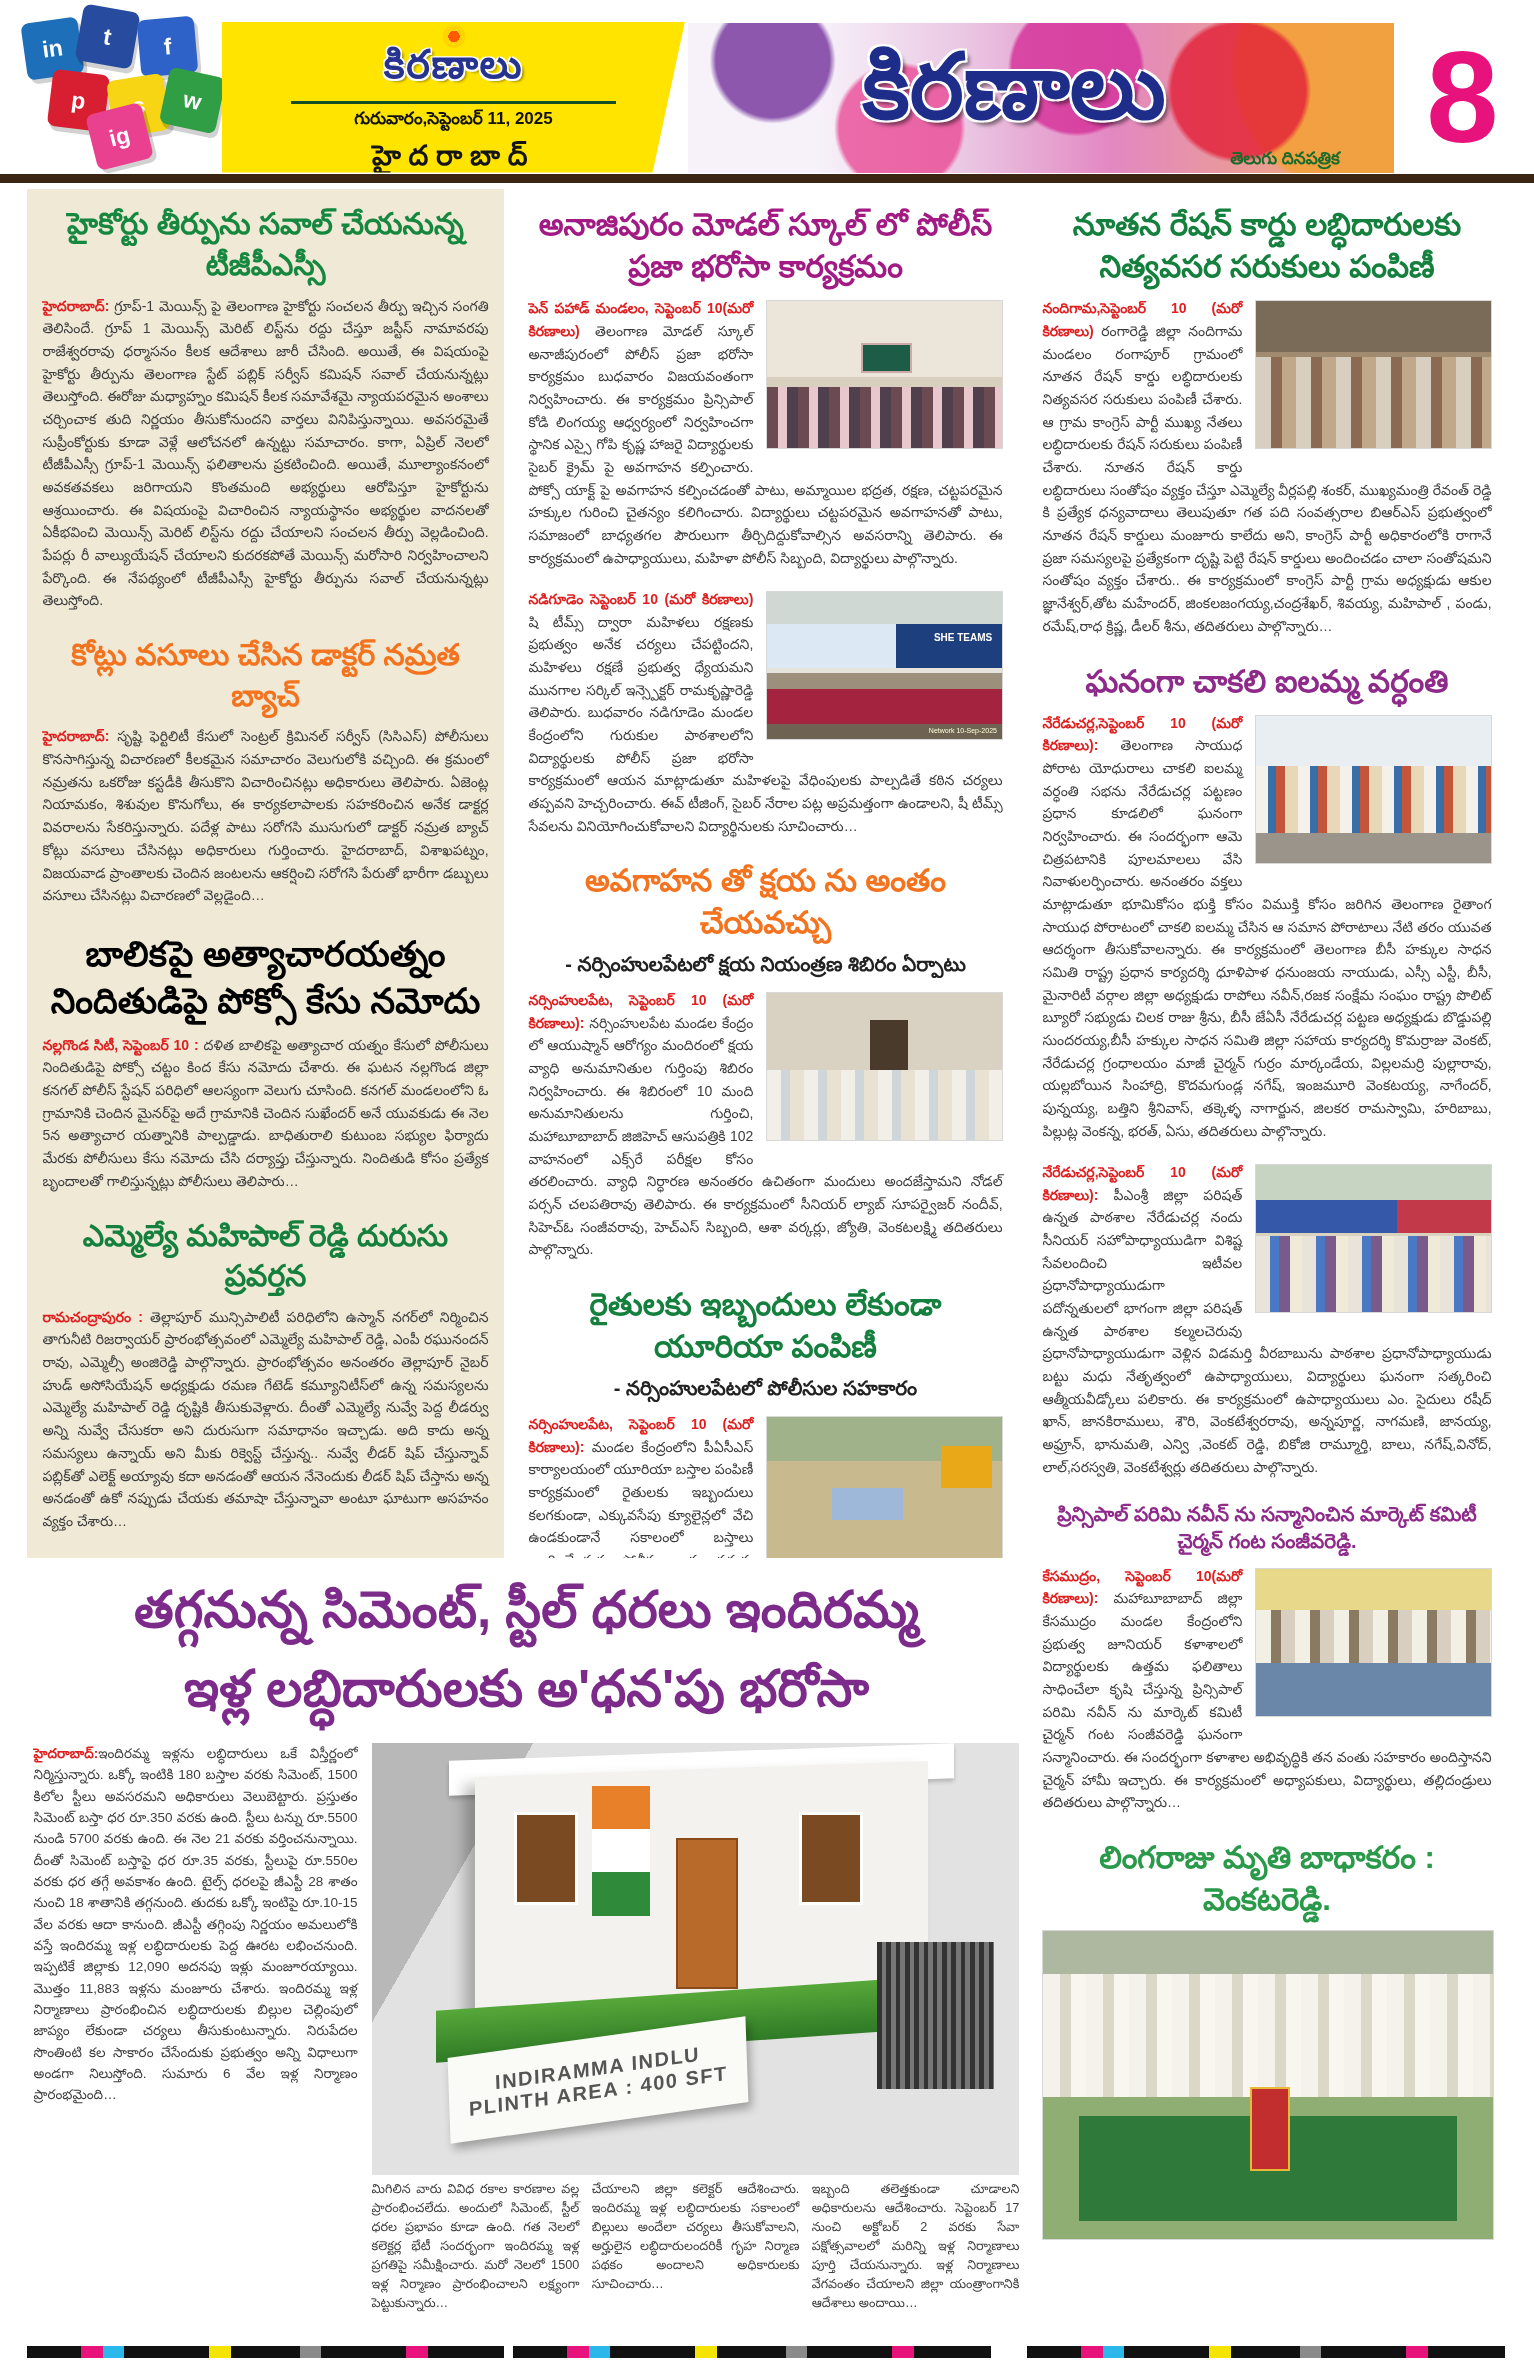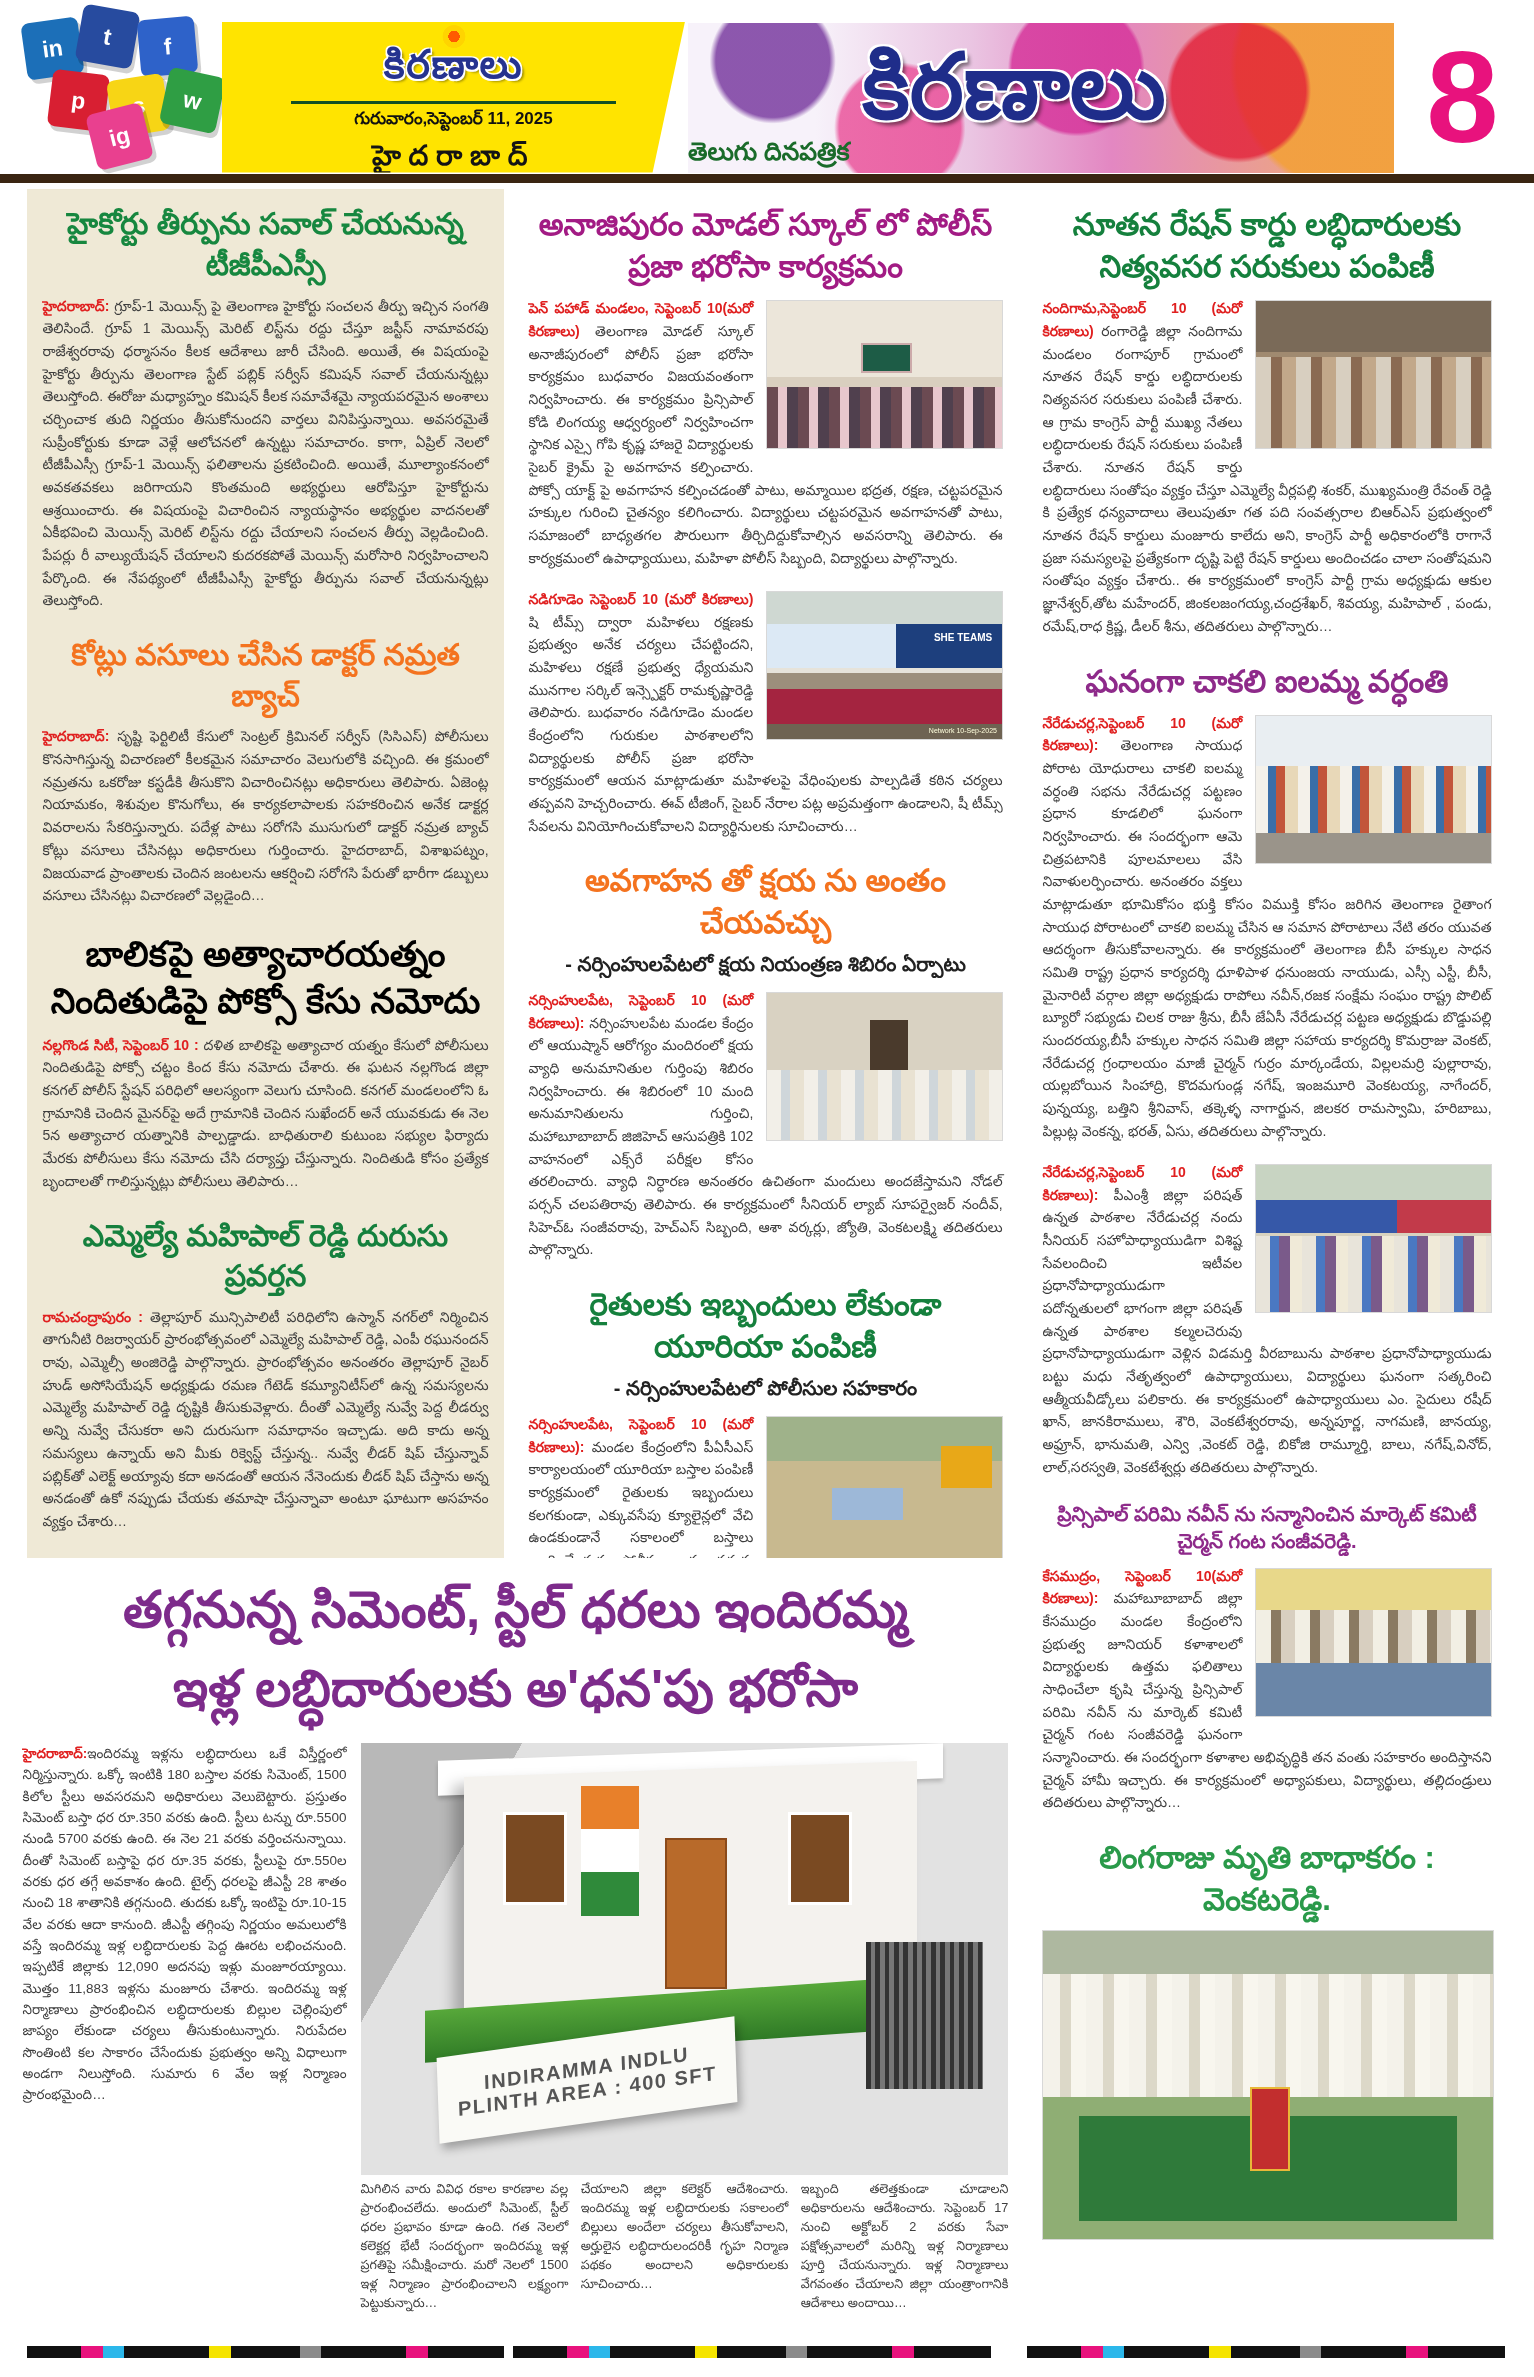--- a/index.html
+++ b/index.html
@@ -34,21 +34,21 @@
   .main-mast{position:absolute;left:688px;top:23px;width:706px;height:150px;overflow:hidden;
      background:
        radial-gradient(circle at 12% 25%,rgba(122,60,160,.85) 0 9%,rgba(122,60,160,0) 10%),
        radial-gradient(circle at 30% 70%,rgba(233,64,143,.75) 0 12%,rgba(233,64,143,0) 13%),
        radial-gradient(circle at 55% 30%,rgba(214,53,155,.85) 0 16%,rgba(214,53,155,0) 17%),
        radial-gradient(circle at 78% 45%,rgba(226,30,54,.8) 0 12%,rgba(226,30,54,0) 13%),
        radial-gradient(circle at 95% 30%,rgba(242,160,62,.95) 0 18%,rgba(242,160,62,0) 19%),
        linear-gradient(90deg,#f7f2fa 0 18%,#eac5e2 40%,#e387c2 60%,#f0b169 100%);}
   .main-logo{position:absolute;left:0;right:54px;top:14px;text-align:center;font-size:91px;font-weight:bold;color:#1f2d8a;line-height:1.1;
        text-shadow:2.3px 2.3px 0 #fff,-2.3px -2.3px 0 #fff,2.3px -2.3px 0 #fff,-2.3px 2.3px 0 #fff,4.6px 5.4px 3.9px rgba(0,0,0,.45);}
-  .tagline{position:absolute;left:0;right:54px;bottom:1.5px;text-align:left;font-size:25px;font-weight:bold;color:#1a6b2a;}
+  .tagline{position:absolute;left:0;right:54px;bottom:1.5px;text-align:right;font-size:17px;font-weight:bold;color:#1a6b2a;}
   .pagenum{position:absolute;left:1397px;top:21.6px;width:131px;height:151px;background:#fff;text-align:center;
        font-size:130px;line-height:151px;font-weight:bold;color:#e8127d;}
 
   
   .col{position:absolute;overflow:hidden;}
   .col-left{left:27px;top:189px;width:477px;height:1369px;background:#efe9d6;padding:0 0;}
   .col-mid{left:513px;top:189px;width:505px;height:1369px;background:#fff;}
   .col-right{left:1027px;top:189px;width:480px;height:2152px;background:#fff;}
 
   article{display:block;padding:10.8px 15.4px 7.7px;}
@@ -89,21 +89,21 @@
   .ph-felic1 .crowd{bottom:0;height:52%;background:repeating-linear-gradient(90deg,#e8e4da 0 14px,#4a78c2 14px 23px,#7a5a8a 23px 34px,#f0ead8 34px 46px);}
   .ph-felic2{background:linear-gradient(180deg,#e8d88a 0 45%,#cfc2a0 45% 100%);}
   .ph-felic2 .table{bottom:0;height:36%;background:#6a86a8;}
   .ph-felic2 .crowd{top:28%;height:40%;background:repeating-linear-gradient(90deg,#f2efe4 0 15.4px,#8a7a62 15.4px 25px,#d8cfc0 25px 39px);}
   .ph-condol{background:linear-gradient(180deg,#aeb8a0 0 20%,#8fae74 20% 100%);}
   .ph-condol .crowd{top:14%;height:40%;background:repeating-linear-gradient(90deg,#f4f2ea 0 17px,#dcd8c8 17px 28px,#f8f6ee 28px 43px);}
   .ph-condol .gtable{bottom:6%;left:8%;right:8%;height:34%;background:#2f7a3a;}
   .ph-condol .garland{position:absolute;left:46%;bottom:22%;width:8%;height:26%;background:#c22e2e;border:2.3px solid #e8b838;}
 
   
-  .bottom-sect{position:absolute;left:18px;top:1565px;width:995px;height:771px;overflow:hidden;background:#fff;}
+  .bottom-sect{position:absolute;left:29px;top:1565px;width:995px;height:771px;overflow:hidden;background:#fff;}
   .big-hl{margin:4.6px 23px 15.4px;text-align:center;font-size:51px;font-weight:bold;color:#7d2b8b;line-height:1.55;}
   .bot-flex{display:flex;gap:14px;padding:0 4.6px;}
   .bot-left{width:324px;flex:none;font-size:13.5px;line-height:1.58;text-align:justify;}
   .bot-center{flex:1;}
   .house-fig{position:relative;width:100%;height:432px;background:linear-gradient(120deg,#b8b8b8 0 18%,#e2e2e2 18% 100%);overflow:hidden;}
   .house-body{position:absolute;left:16%;top:6%;width:70%;height:58%;background:#f4f2ee;box-shadow:-10.8px 7.7px 14px rgba(0,0,0,.25);transform:skewY(-2deg);}
   .house-roof{position:absolute;left:12%;top:2%;width:78%;height:8%;background:#ffffff;box-shadow:0 3.1px 4.6px rgba(0,0,0,.2);transform:skewY(-2deg);}
   .flagband{position:absolute;left:34%;top:10%;width:9%;height:30%;background:linear-gradient(180deg,#e8802a 0 33%,#fff 33% 66%,#2f8a3a 66% 100%);}
   .hdoor{position:absolute;left:47%;top:22%;width:9%;height:34%;background:#b86a2a;border:2.3px solid #8a4a1a;}
   .hwin{position:absolute;top:16%;width:9%;height:20%;background:#7a4a22;border:3.1px solid #fff;}

